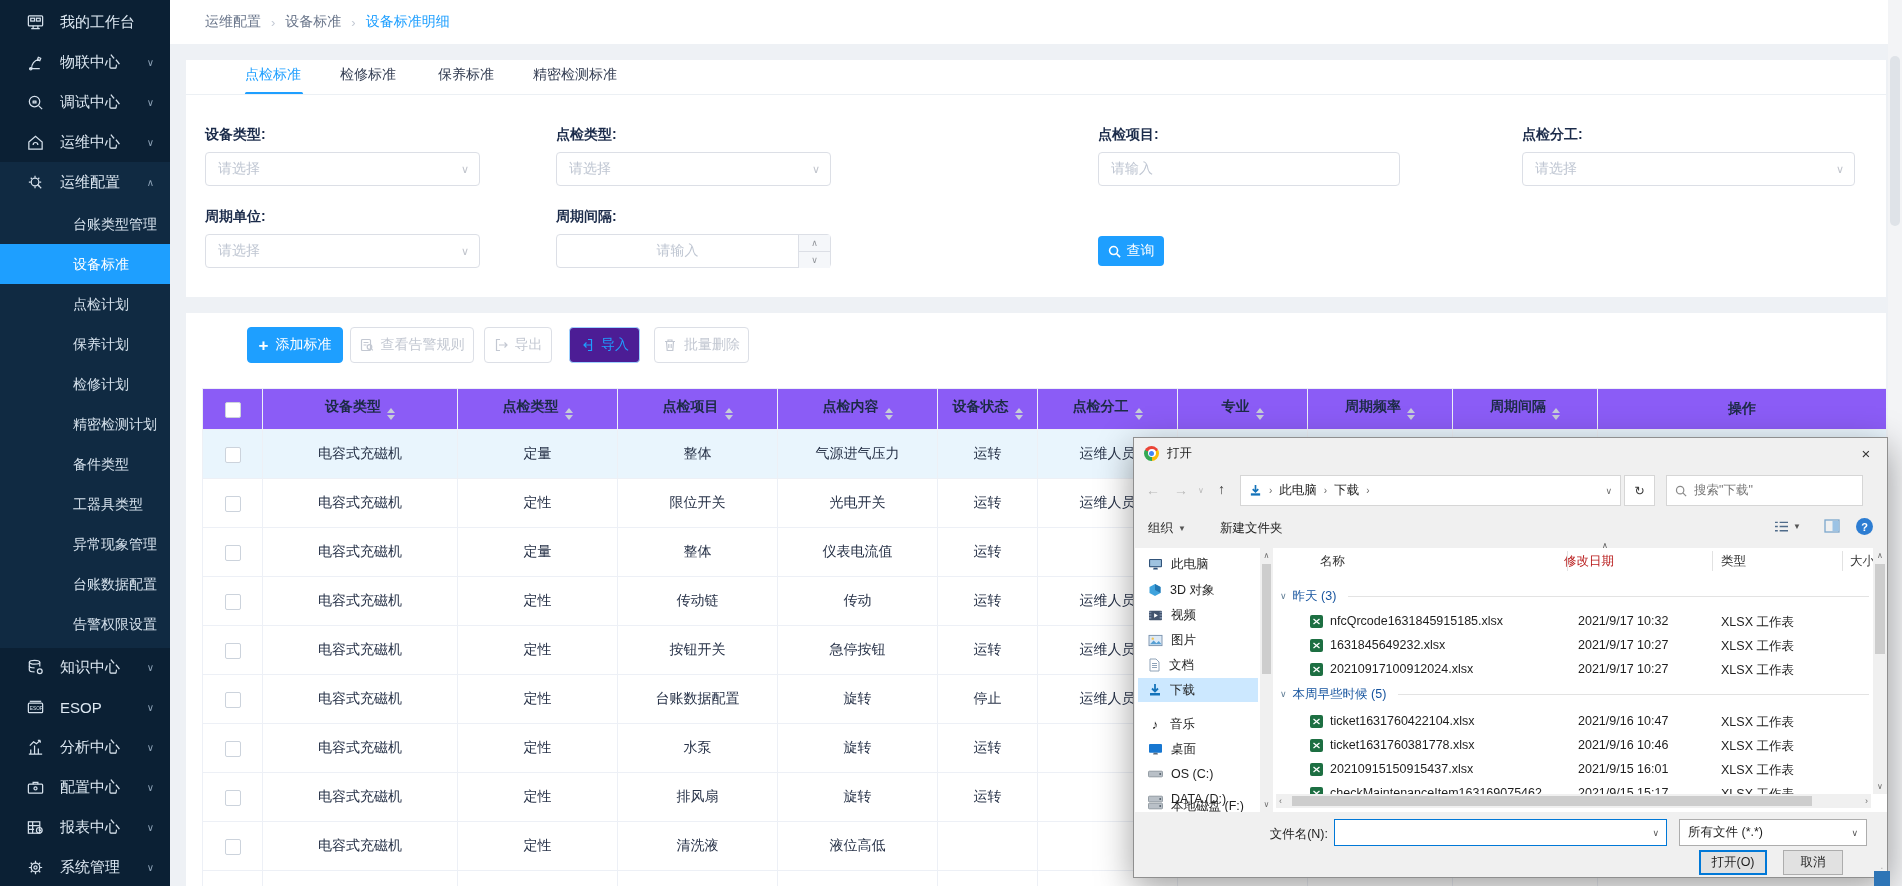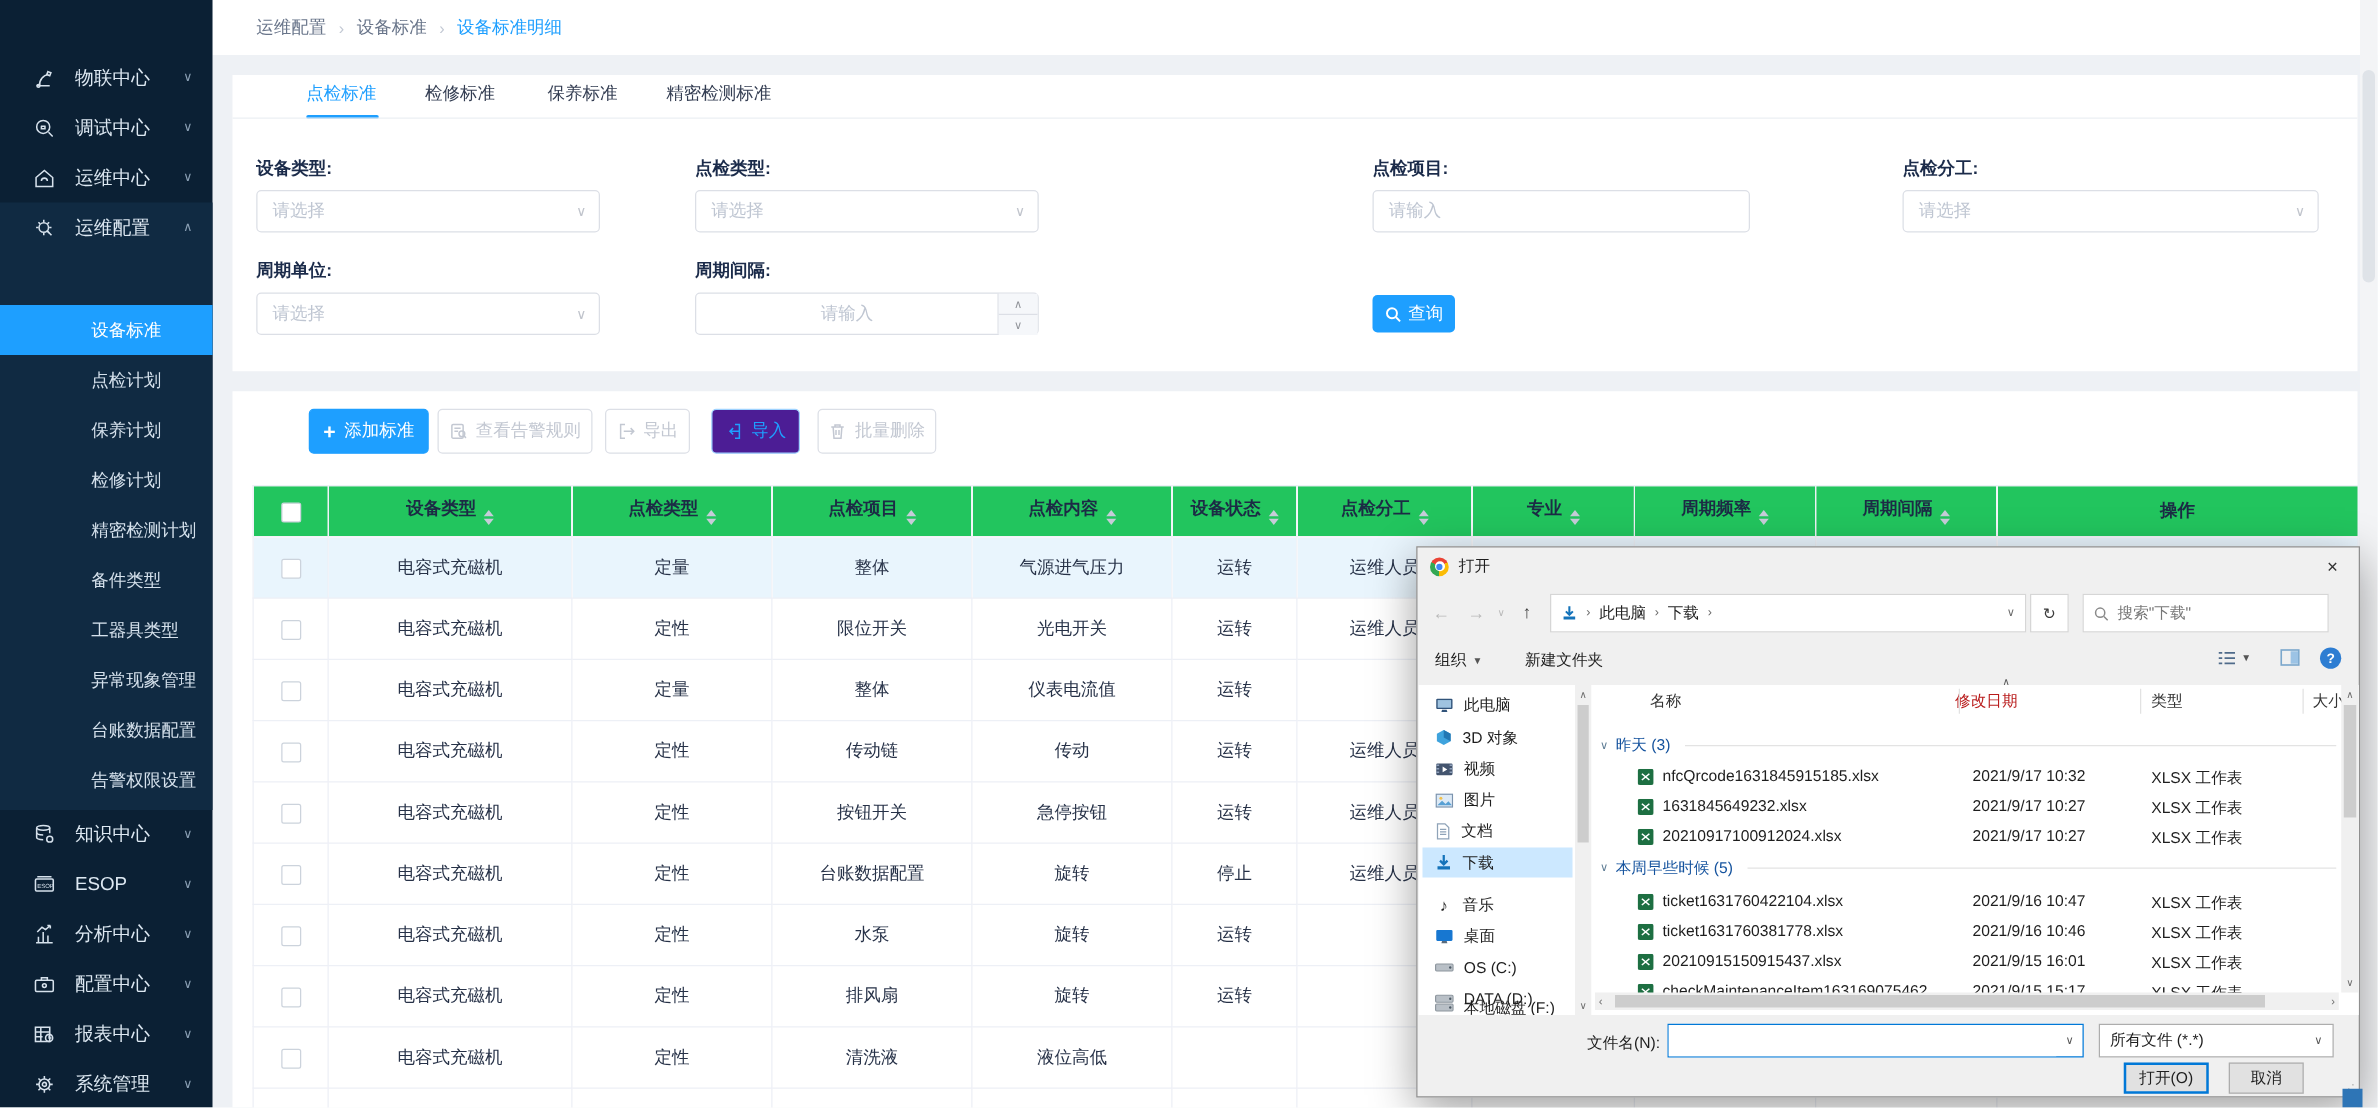--- a/index.html
+++ b/index.html
@@ -37,21 +37,21 @@
   .spin{position:absolute;right:0;top:0;width:32px;height:100%;border-left:1px solid #dcdfe6}
   .spin div{height:50%;background:#f5f7fa;color:#909399;font-size:9px;display:flex;align-items:center;justify-content:center;cursor:pointer}
   .spin div+div{border-top:1px solid #dcdfe6}
   .btn-search{background:#1e9fff;color:#fff;border-radius:4px;display:flex;align-items:center;justify-content:center;gap:6px;font-size:14px;cursor:pointer}
   
   .tbtn{height:36px;border-radius:4px;display:flex;align-items:center;justify-content:center;gap:7px;font-size:14px;cursor:pointer;border:1px solid #dcdfe6;background:#fff;color:#c3c8d2}
   .tbtn.primary{background:#1e9fff;border-color:#1e9fff;color:#fff}
   .tbtn.import{background:#4c1d95;border-color:#9ed2ff;color:#1e9fff}
   
   table.grid{border-collapse:collapse;table-layout:fixed;width:1684px;background:#fff}
-  .grid th{background:#22c55e;height:40px;font-size:14px;color:#1c2b45;font-weight:bold}
+  .grid th{background:#8b5cf6;height:40px;font-size:14px;color:#1c2b45;font-weight:bold}
   .grid td{height:48px;text-align:center;font-size:14px;color:#273248}
   .grid th,.grid td{border:1px solid #edf0f6;padding:0;overflow:hidden;white-space:nowrap}
   .grid tr.sel td{background:#e9f5fd}
   .sort{display:inline-flex;flex-direction:column;gap:2px;margin-left:6px;vertical-align:-2px}
   .sort i{width:0;height:0;border-left:4px solid transparent;border-right:4px solid transparent}
   .sort .up{border-bottom:5px solid #c6ccd8}
   .sort .dn{border-top:5px solid #c6ccd8}
   .cbox{display:inline-block;width:14px;height:14px;border:1px solid #ccd3dc;border-radius:2px;background:#fff;vertical-align:middle;cursor:pointer}
   
   .pagescroll{left:1888px;top:0;width:14px;height:886px;background:#f3f4f6;z-index:4}
@@ -80,20 +80,31 @@
   .scrlthumb{background:#cdcdcd}
   .scrlarrow{color:#6d6d6d;font-size:8px;text-align:center}
   svg{display:block}
 </style>
 </head>
 <body>
 
 <aside class="abs sidebar">
   <div class="abs side-section"></div>
 
+  <div class="abs side-item" style="top:2px">
+    <span class="ic">
+      <svg width="19" height="19" viewBox="0 0 20 20" fill="none" stroke="#d6e1ec" stroke-width="1.3">
+          <rect x="2.5" y="3" width="15" height="10.5" rx="1"></rect>
+          <rect x="5" y="5.5" width="4" height="3"></rect>
+          <rect x="11" y="5.5" width="4" height="3"></rect>
+          <path d="M7.5 13.5v3M12.5 13.5v3M5.5 16.5h9"></path>
+        </svg>
+    </span>
+    <span>我的工作台</span>
+  </div>
   <div class="abs side-item" style="top:42px">
     <span class="ic">
       <svg width="19" height="19" viewBox="0 0 20 20" fill="none" stroke="#d6e1ec" stroke-width="1.3">
           <path d="M3.5 16.5h11M6 16.5c-.5-5 3-9 7.5-9.5M13 4.5l2.5 1-1 2.5-2.5-1z"></path>
           <circle cx="5" cy="16.5" r="1.2"></circle>
         </svg>
     </span>
     <span>物联中心</span>
     <span class="chev">∨</span>
   </div>
@@ -122,20 +133,21 @@
       <svg width="19" height="19" viewBox="0 0 20 20" fill="none" stroke="#d6e1ec" stroke-width="1.3">
           <circle cx="9.5" cy="9.5" r="4"></circle>
           <path d="M9.5 3v2M9.5 14v2M3 9.5h2M14 9.5h2M5 5l1.4 1.4M12.6 12.6L14 14M14 5l-1.4 1.4"></path>
           <path d="M12 12l4 4"></path>
         </svg>
     </span>
     <span>运维配置</span>
     <span class="chev">∧</span>
   </div>
 
+  <div class="abs sub-item" style="top:204px">台账类型管理</div>
   <div class="abs sub-item active" style="top:244px">设备标准</div>
   <div class="abs sub-item" style="top:284px">点检计划</div>
   <div class="abs sub-item" style="top:324px">保养计划</div>
   <div class="abs sub-item" style="top:364px">检修计划</div>
   <div class="abs sub-item" style="top:404px">精密检测计划</div>
   <div class="abs sub-item" style="top:444px">备件类型</div>
   <div class="abs sub-item" style="top:484px">工器具类型</div>
   <div class="abs sub-item" style="top:524px">异常现象管理</div>
   <div class="abs sub-item" style="top:564px">台账数据配置</div>
   <div class="abs sub-item" style="top:604px">告警权限设置</div>

